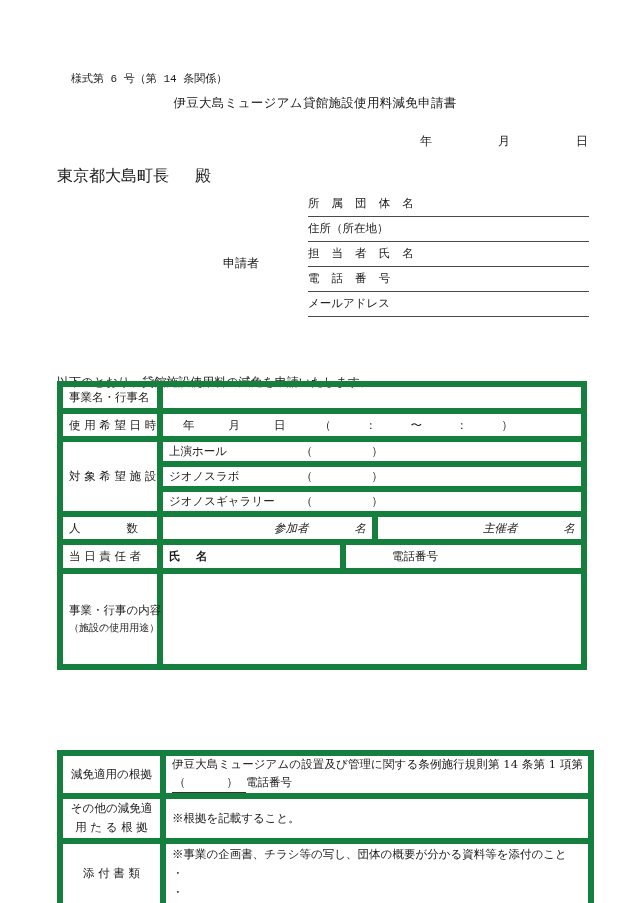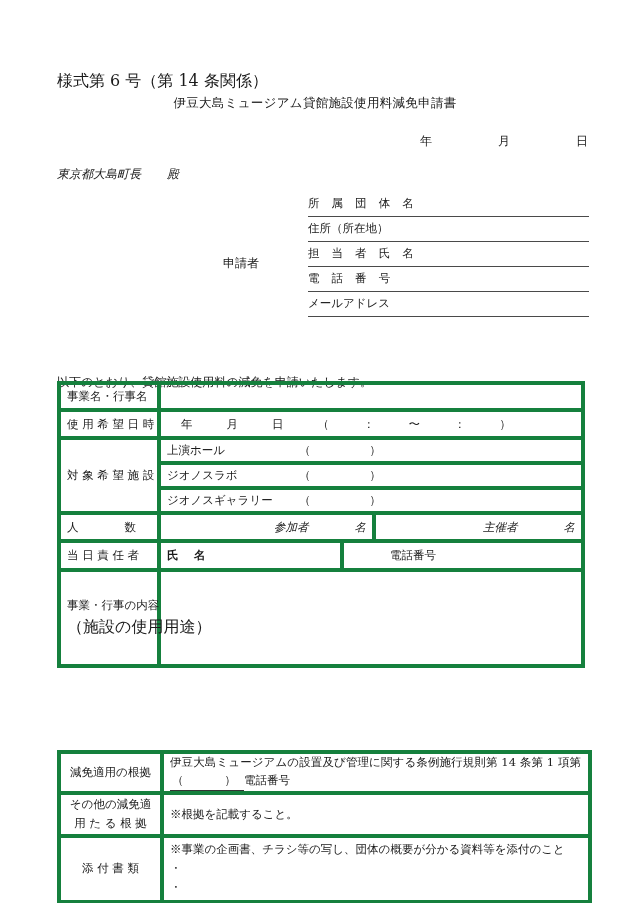--- a/index.html
+++ b/index.html
@@ -17,24 +17,25 @@
     overflow: hidden;
   }
   .page {
     position: absolute;
     inset: 0;
   }
 
   
   .form-no {
     position: absolute;
-    left: 57px;
+    left: 71px;
     top: 71px;
-    font-size: 16px;
-    white-space: nowrap;
+    font-size: 11px;
+    white-space: nowrap;
+    font-family: Liberation Mono, monospace;
   }
   .doc-title {
     position: absolute;
     left: 0;
     right: 0;
     top: 95px;
     text-align: center;
     font-size: 12.5px;
     letter-spacing: .3px;
     white-space: nowrap;
@@ -46,23 +47,22 @@
     width: 168px;
     display: flex;
     justify-content: space-between;
     font-size: 12px;
   }
   .date-line span { display: inline-block; }
   .addressee {
     position: absolute;
     left: 57px;
     top: 166px;
-    font-size: 12px;
-    white-space: nowrap;
-    font-style: italic;
+    font-size: 16px;
+    white-space: nowrap;
   }
   .addressee .dono { margin-left: 26px; }
 
   
   .applicant-block {
     position: absolute;
     left: 228px;
     top: 192px;
     width: 361px;
   }
@@ -104,21 +104,21 @@
   }
 
   
   table.form {
     position: absolute;
     border-collapse: collapse;
     table-layout: fixed;
     font-size: 11.5px;
   }
   table.form td {
-    border: 4px solid #15803d;
+    border: 6px solid #15803d;
     padding: 0 6px;
     vertical-align: middle;
     box-sizing: border-box;
   }
 
   #main-table {
     left: 57px;
     top: 381px;
     width: 524px;
   }
@@ -167,21 +167,21 @@
   .count-inner .unit { margin-left: 46px; }
 
   .resp-inner { letter-spacing: 2px; font-weight: bold; }
   .tel-inner  { margin-left: 40px; }
 
   .content-label-wrap {
     text-align: center;
     line-height: 1.55;
   }
   .content-label-main { font-size: 11.5px; white-space: nowrap; }
-  .content-label-sub  { font-size: 16px; white-space: nowrap; }
+  .content-label-sub  { font-size: 10px; white-space: nowrap; }
 
   .basis-text {
     line-height: 1.55;
     padding: 3px 0 3px 0;
   }
   .basis-line1 { white-space: nowrap; letter-spacing: .1px; }
   .ul-paren {
     border-bottom: 1px solid #333;
     display: inline-block;
     letter-spacing: 6px;

